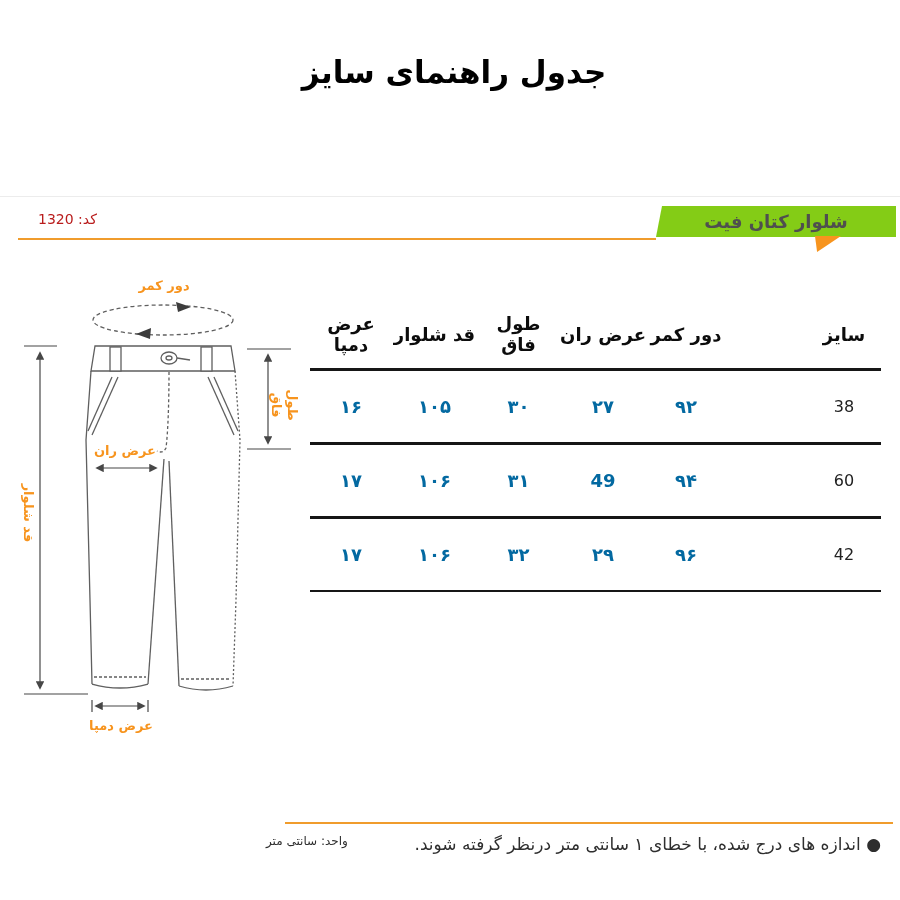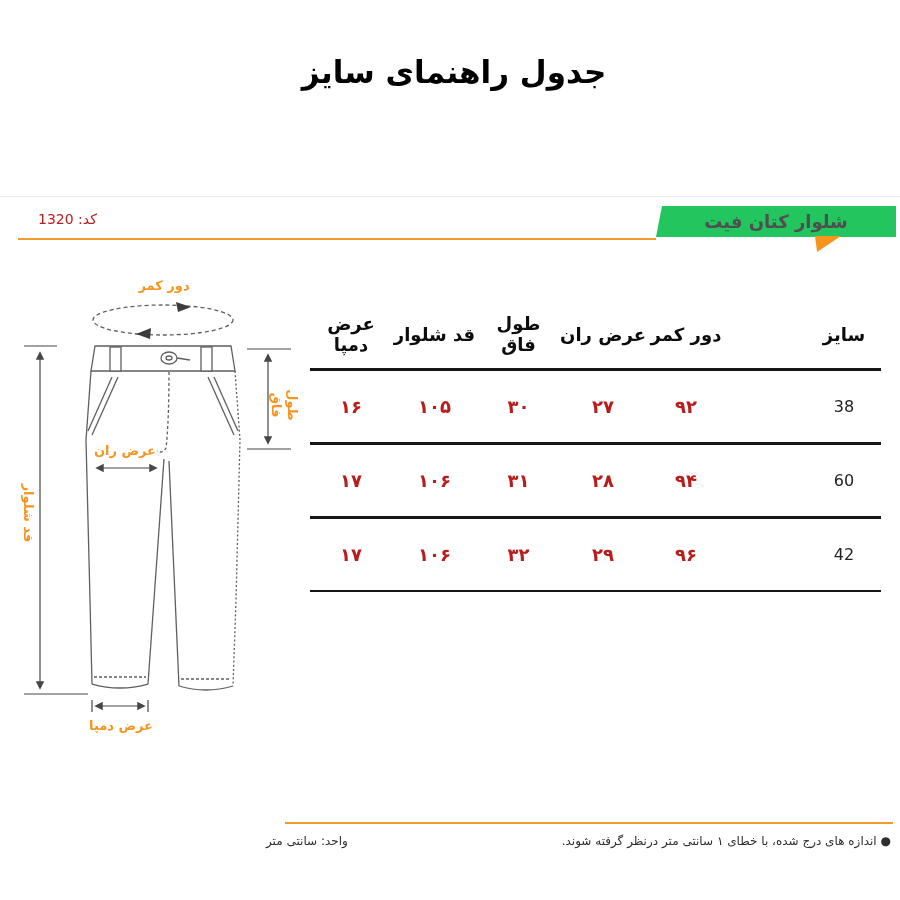--- a/index.html
+++ b/index.html
@@ -12,21 +12,21 @@
   .page-title{
     left:0;right:0;top:54px;text-align:center;
     font-size:31px;font-weight:bold;color:#000;direction:rtl;margin-left:8px;
   }
   
   .soft-divider{left:0;right:0;top:196px;height:1px;background:#ececec;}
   
   .product-code{left:38px;top:211px;font-size:14px;color:#b91c1c;direction:rtl;}
   .accent-line{left:18px;top:238px;width:638px;height:2px;background:#f09c2c;}
   .banner{
-    left:656px;top:206px;width:240px;height:31px;background:#22c55e;
+    left:656px;top:206px;width:240px;height:31px;background:#84cc16;
     display:flex;align-items:center;justify-content:center;
     clip-path:polygon(6px 0,100% 0,100% 100%,0 100%);
     direction:rtl;
   }
   .banner span{font-size:18px;font-weight:bold;color:#4f4f4f;}
   .banner-tail{
     left:815px;top:236px;width:26px;height:16px;background:#f7941e;
     clip-path:polygon(0 0,100% 0,8% 100%);
   }
   
@@ -34,33 +34,33 @@
     left:310px;top:300px;width:571px;direction:rtl;
     border-bottom:2px solid #161616;
   }
   .t-head,.t-row{
     display:grid;grid-template-columns:155px 80px 86px 83px 85px 82px;
     align-items:center;
   }
   .t-head{height:68px;}
   .t-row{height:71px;border-top:3px solid #161616;}
   .th{font-size:18px;font-weight:bold;text-align:center;color:#0c0c0c;}
-  .td{font-size:18px;font-weight:bold;text-align:center;color:#b91c1c;}
+  .td{font-size:18px;font-weight:bold;text-align:center;color:#0369a1;}
   .td.size{font-size:16px;font-weight:normal;color:#222;}
   .col-size{padding-left:81px;}
   
   .dlabel{
     color:#f7941e;font-weight:bold;font-size:13px;text-align:center;direction:rtl;
     width:100px;line-height:16px;
   }
   .dlabel.rot{width:60px;transform:rotate(90deg);}
   
   .footer-line{left:285px;top:822px;width:608px;height:2px;background:#f09c2c;}
   .footer-note{
-    right:9px;top:834px;font-size:12px;color:#2e2e2e;direction:rtl;text-align:right;
+    right:19px;top:834px;font-size:17px;color:#2e2e2e;direction:rtl;text-align:right;
   }
   .footer-unit{left:266px;top:834px;font-size:12px;color:#2e2e2e;direction:rtl;}
   svg .ln{stroke:#5f5f5f;stroke-width:1.3;fill:none;}
   svg .fillw{fill:#ffffff;}
   svg .meas{stroke:#474747;stroke-width:1.2;fill:none;}
 </style>
 </head>
 <body>
 
 <div class="abs page-title">جدول راهنمای سایز</div>
@@ -86,21 +86,21 @@
     <div class="td size col-size">38</div>
     <div class="td">۹۲</div>
     <div class="td">۲۷</div>
     <div class="td">۳۰</div>
     <div class="td">۱۰۵</div>
     <div class="td">۱۶</div>
   </div>
   <div class="t-row">
     <div class="td size col-size">60</div>
     <div class="td">۹۴</div>
-    <div class="td">۲۸</div>
+    <div class="td">49</div>
     <div class="td">۳۱</div>
     <div class="td">۱۰۶</div>
     <div class="td">۱۷</div>
   </div>
   <div class="t-row">
     <div class="td size col-size">42</div>
     <div class="td">۹۶</div>
     <div class="td">۲۹</div>
     <div class="td">۳۲</div>
     <div class="td">۱۰۶</div>

